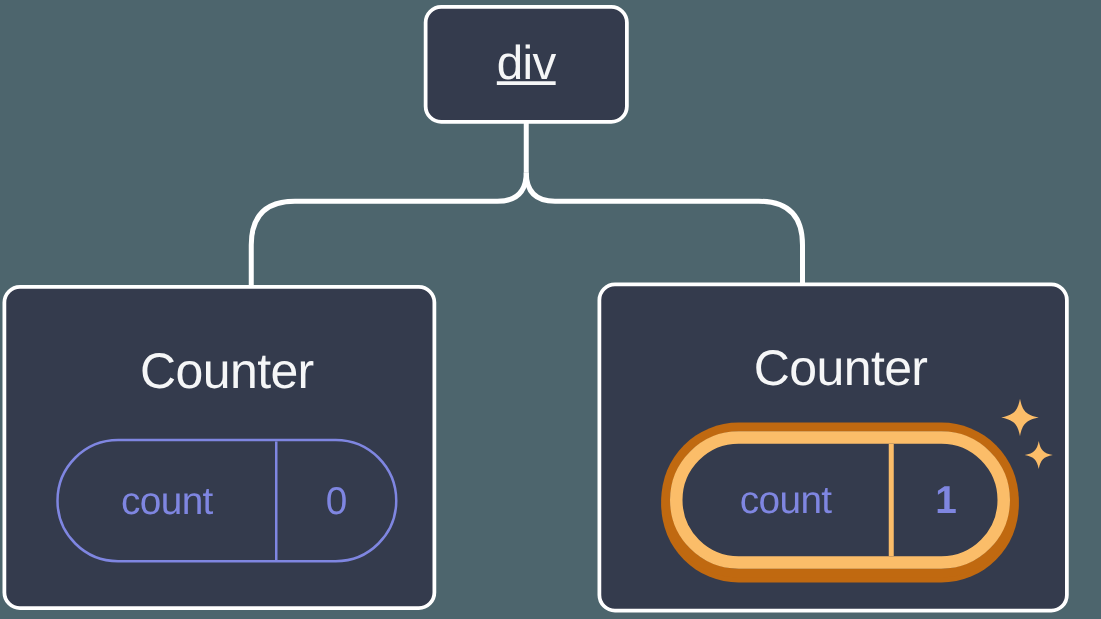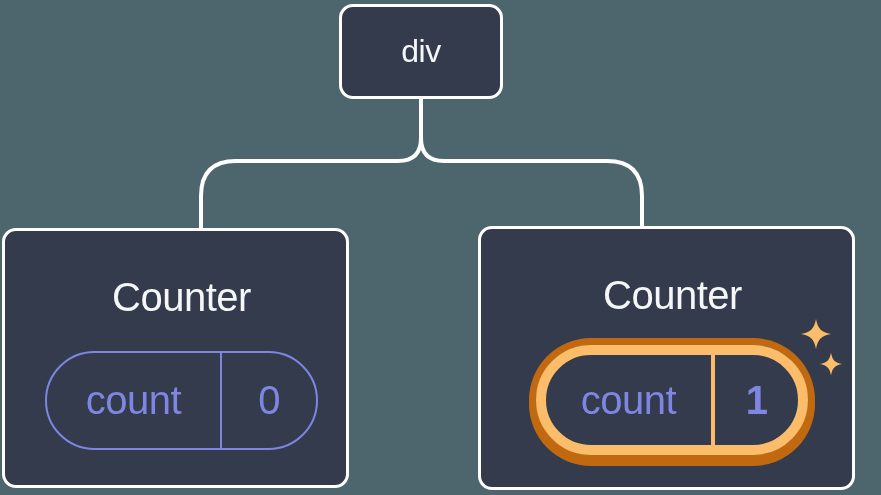--- a/index.html
+++ b/index.html
@@ -29,23 +29,24 @@
     left: 339px;
     top: 4px;
     width: 164px;
     height: 95px;
     display: flex;
     align-items: center;
     justify-content: center;
   }
   .root-label {
     color: var(--text-primary, #f5f6f7);
-    font-size: 32px;
+    font-size: 38px;
     font-weight: 400;
     letter-spacing: -0.5px;
+    text-decoration: underline;
   }
   .connector-svg {
     position: absolute;
     left: 0;
     top: 0;
   }
   .counter-node-left {
     left: 2px;
     top: 228px;
     width: 347px;
@@ -90,21 +91,21 @@
     width: 272px;
     height: 110px;
     border: 10px solid var(--highlight-orange-light, #fbbd69);
     box-shadow: 0 0 0 7px var(--highlight-orange-dark, #c06910),
                 0 4px 0 7px var(--highlight-orange-dark, #c06910);
   }
   .pill-seg {
     display: flex;
     align-items: center;
     justify-content: center;
-    font-size: 40px;
+    font-size: 31px;
     color: var(--state-purple, #7f86e1);
     letter-spacing: -0.5px;
   }
   .state-pill-plain .seg-key { width: 173px; }
   .state-pill-plain .seg-val { flex: 1; }
   .state-pill-highlight .seg-key { width: 165px; }
   .state-pill-highlight .seg-val { flex: 1; }
   .seg-val-bold { font-weight: 700; }
   .pill-divider-purple {
     width: 2px;

